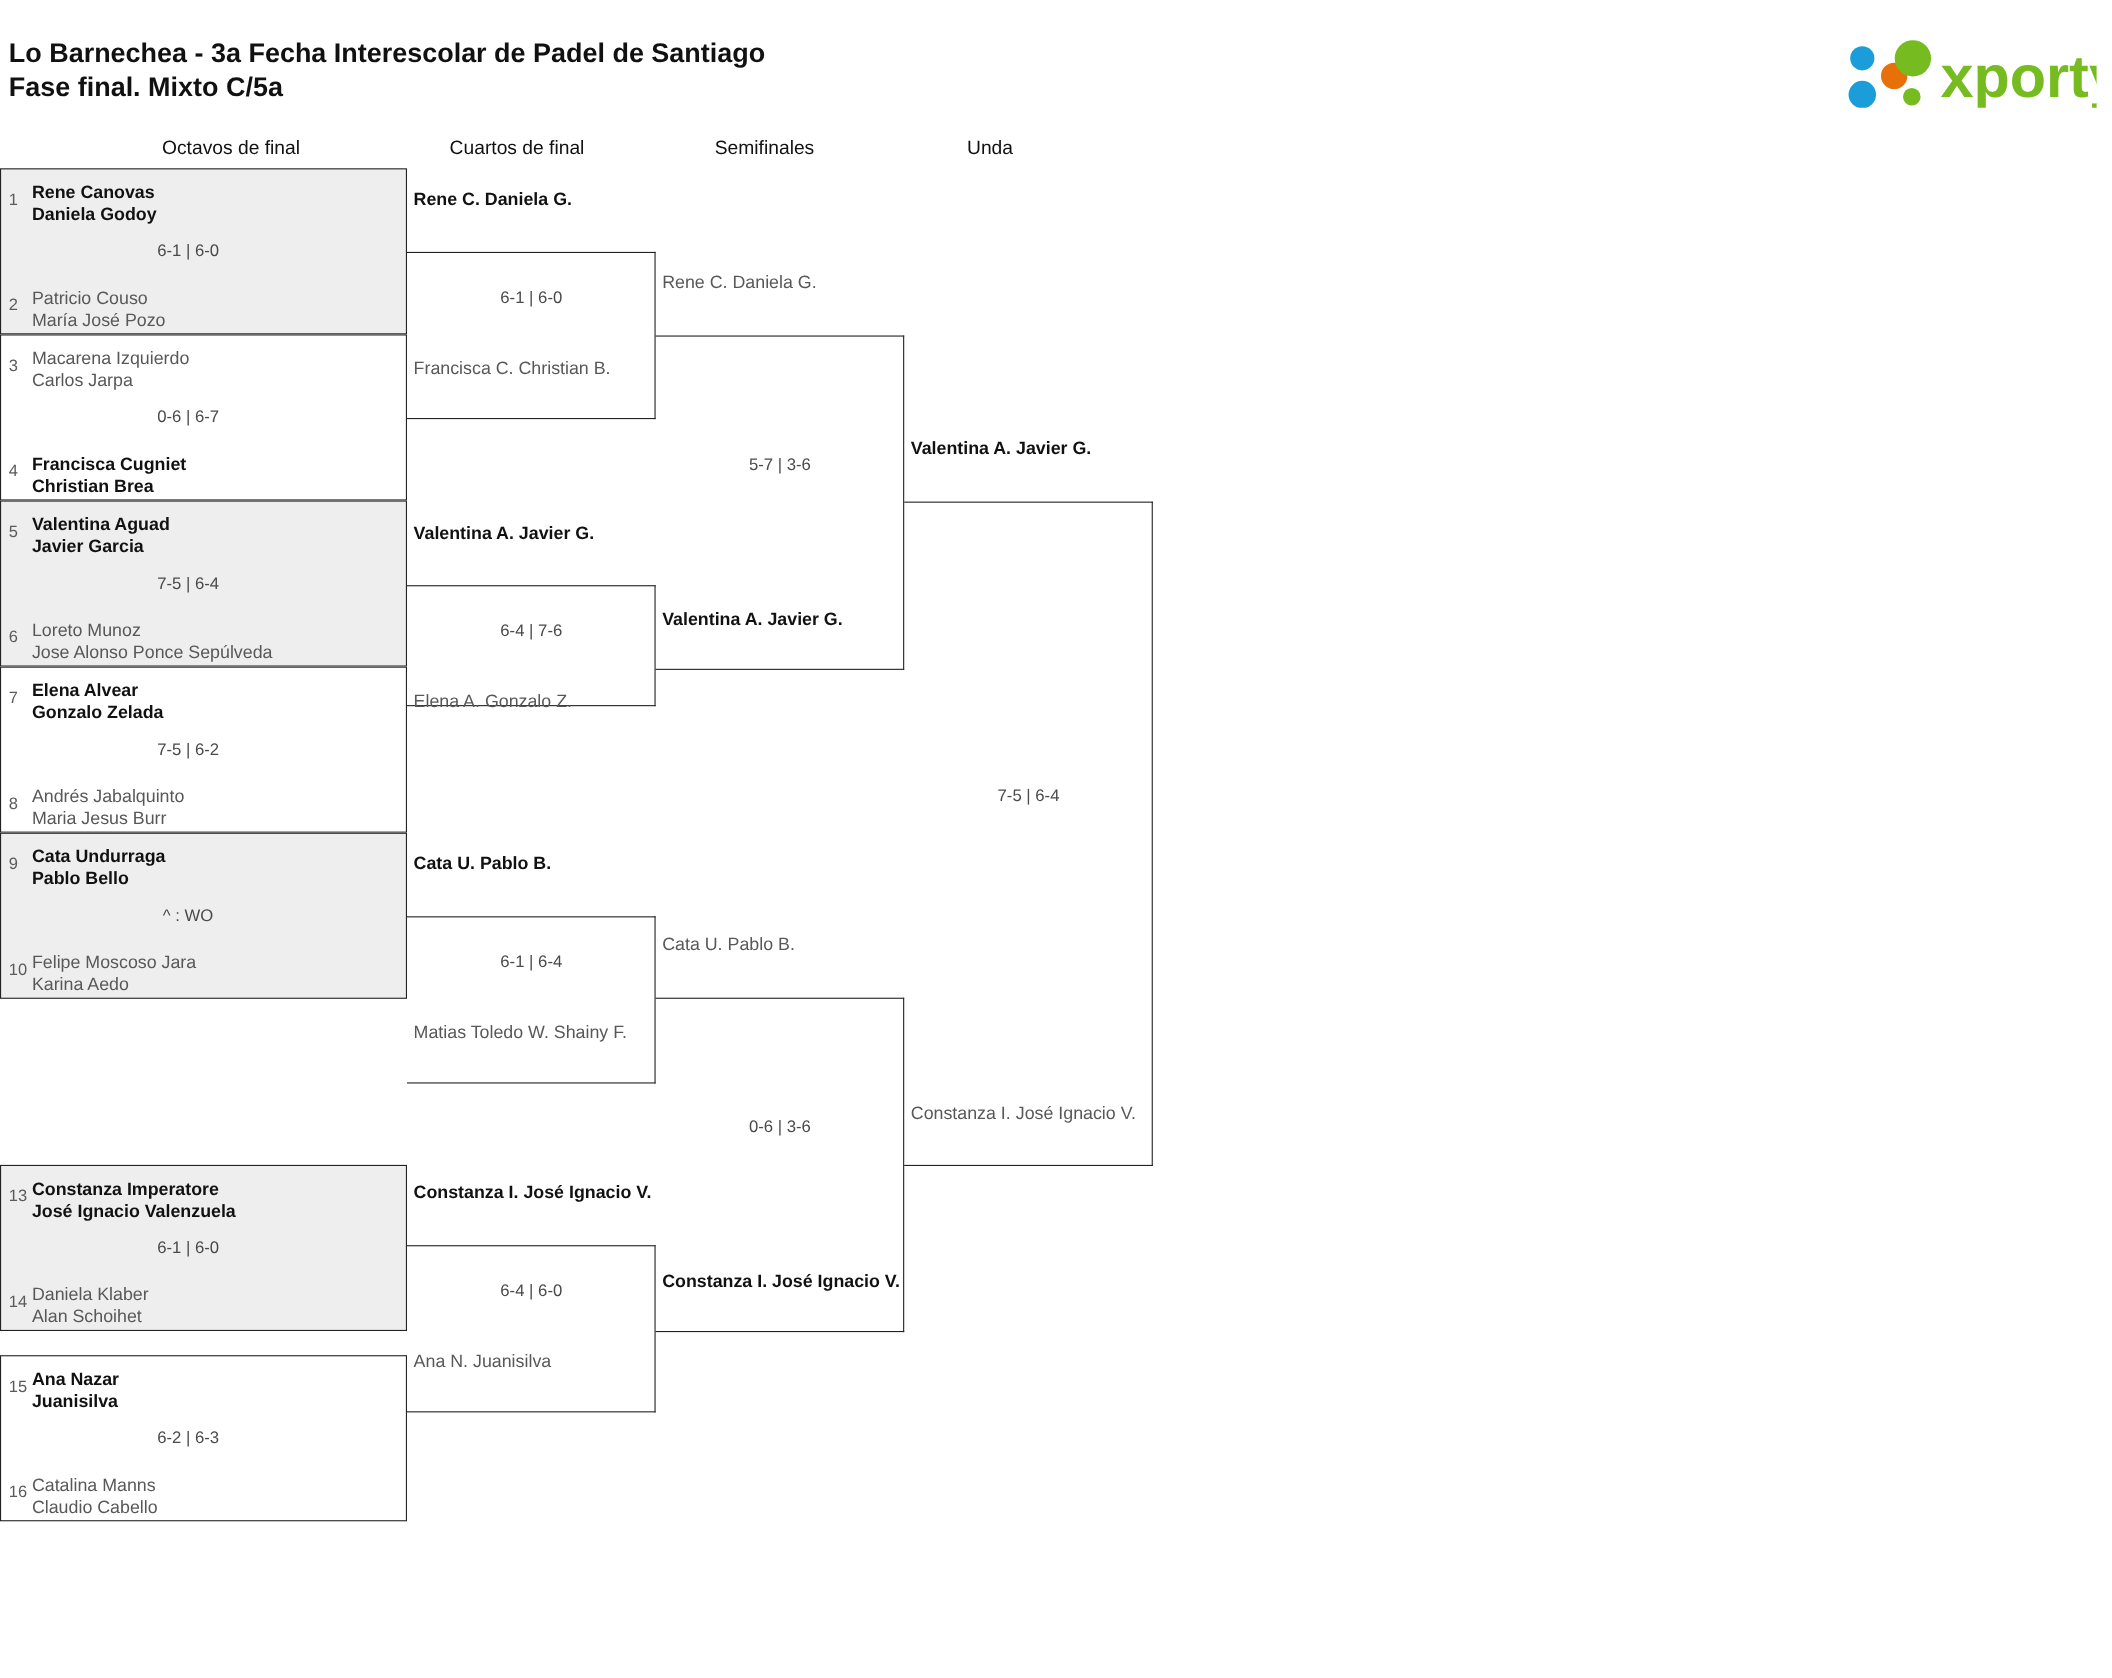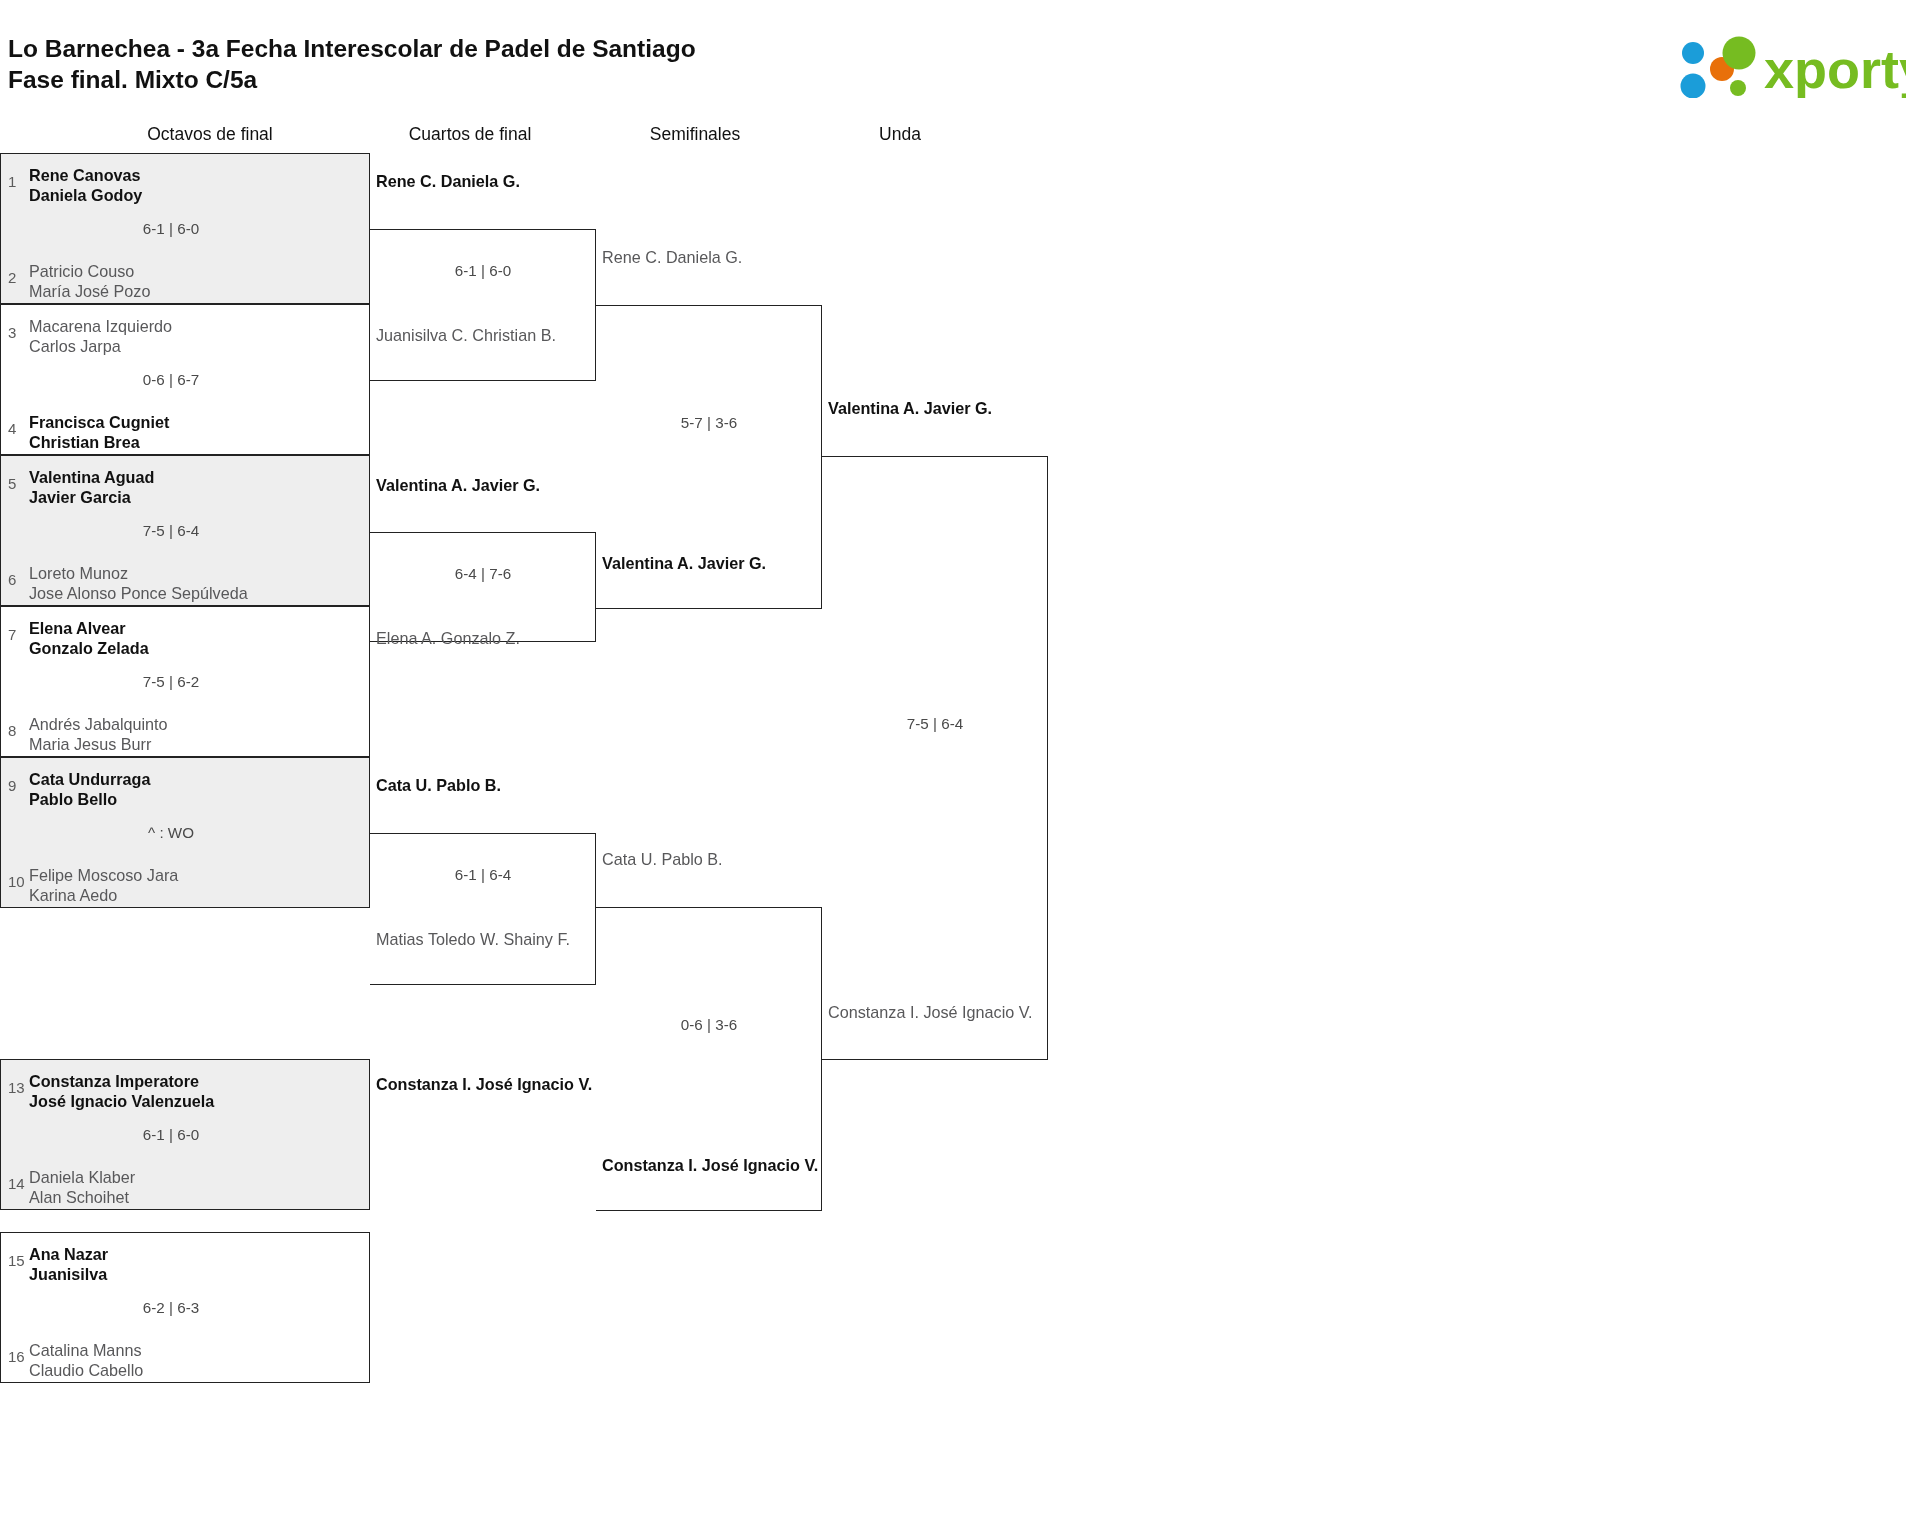--- a/index.html
+++ b/index.html
@@ -190,21 +190,21 @@
     </div>
   </div>
 
   <div class="plate win" style="left:376px; top:144px;">
     <span>Rene C.</span>
     <span class="l2">Daniela G.</span>
   </div>
   <div class="conn" style="left:370px; top:201px; width:226px; height:152px;">
     <div class="score" style="left:0; top:32px; width:226px; text-align:center;">6-1 | 6-0</div>
     <div class="plate" style="left:6px; top:96px;">
-      <span>Juanisilva C.</span>
+      <span>Francisca C.</span>
       <span class="l2">Christian B.</span>
     </div>
   </div>
 
   <div class="plate win" style="left:376px; top:448px;">
     <span>Valentina A.</span>
     <span class="l2">Javier G.</span>
   </div>
   <div class="conn" style="left:370px; top:504px; width:226px; height:110px;">
     <div class="score" style="left:0; top:32px; width:226px; text-align:center;">6-4 | 7-6</div>
@@ -222,20 +222,27 @@
     <div class="score" style="left:0; top:32px; width:226px; text-align:center;">6-1 | 6-4</div>
     <div class="plate" style="left:6px; top:96px;">
       <span>Matias Toledo W.</span>
       <span class="l2">Shainy F.</span>
     </div>
   </div>
 
   <div class="plate win" style="left:376px; top:1047px;">
     <span>Constanza I.</span>
     <span class="l2">José Ignacio V.</span>
+  </div>
+  <div class="conn" style="left:370px; top:1104px; width:226px; height:152px;">
+    <div class="score" style="left:0; top:32px; width:226px; text-align:center;">6-4 | 6-0</div>
+    <div class="plate" style="left:6px; top:96px;">
+      <span>Ana N.</span>
+      <span class="l2">Juanisilva</span>
+    </div>
   </div>
 
   <div class="plate" style="left:602px; top:220px;">
     <span>Rene C.</span>
     <span class="l2">Daniela G.</span>
   </div>
   <div class="conn" style="left:596px; top:277px; width:226px; height:304px;">
     <div class="score" style="left:0; top:108px; width:226px; text-align:center;">5-7 | 3-6</div>
     <div class="plate win" style="left:6px; top:248px;">
       <span>Valentina A.</span>

